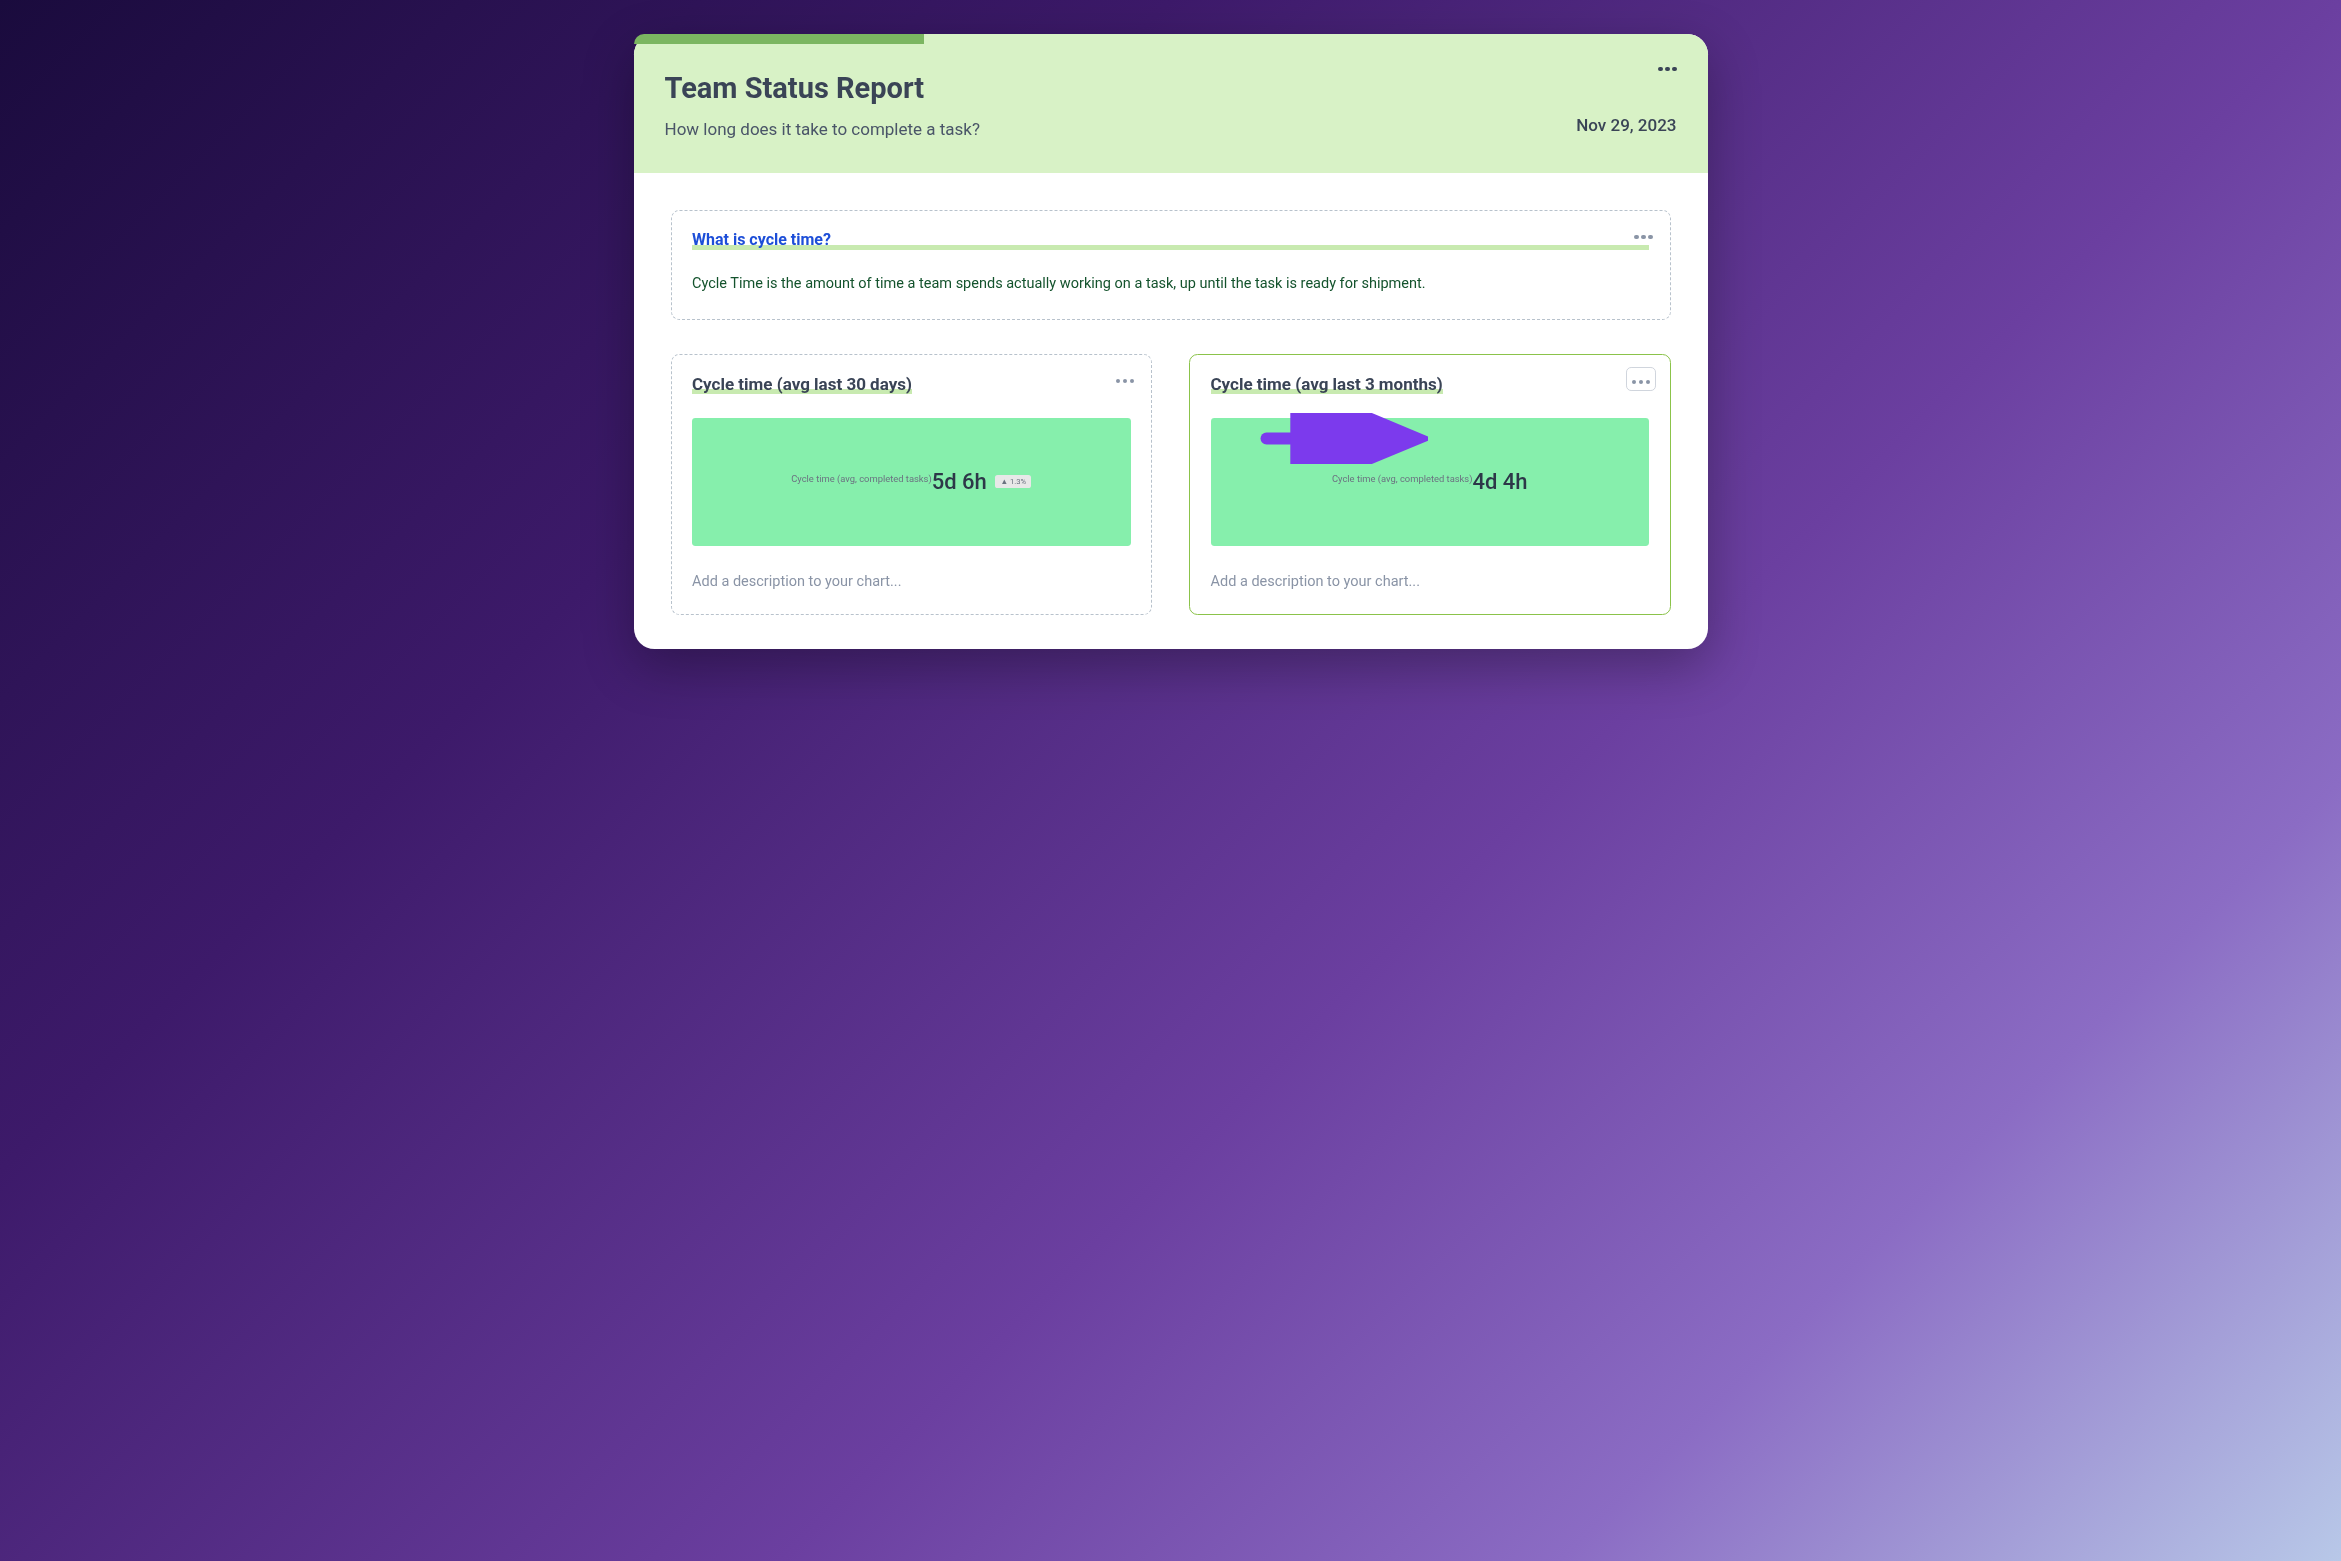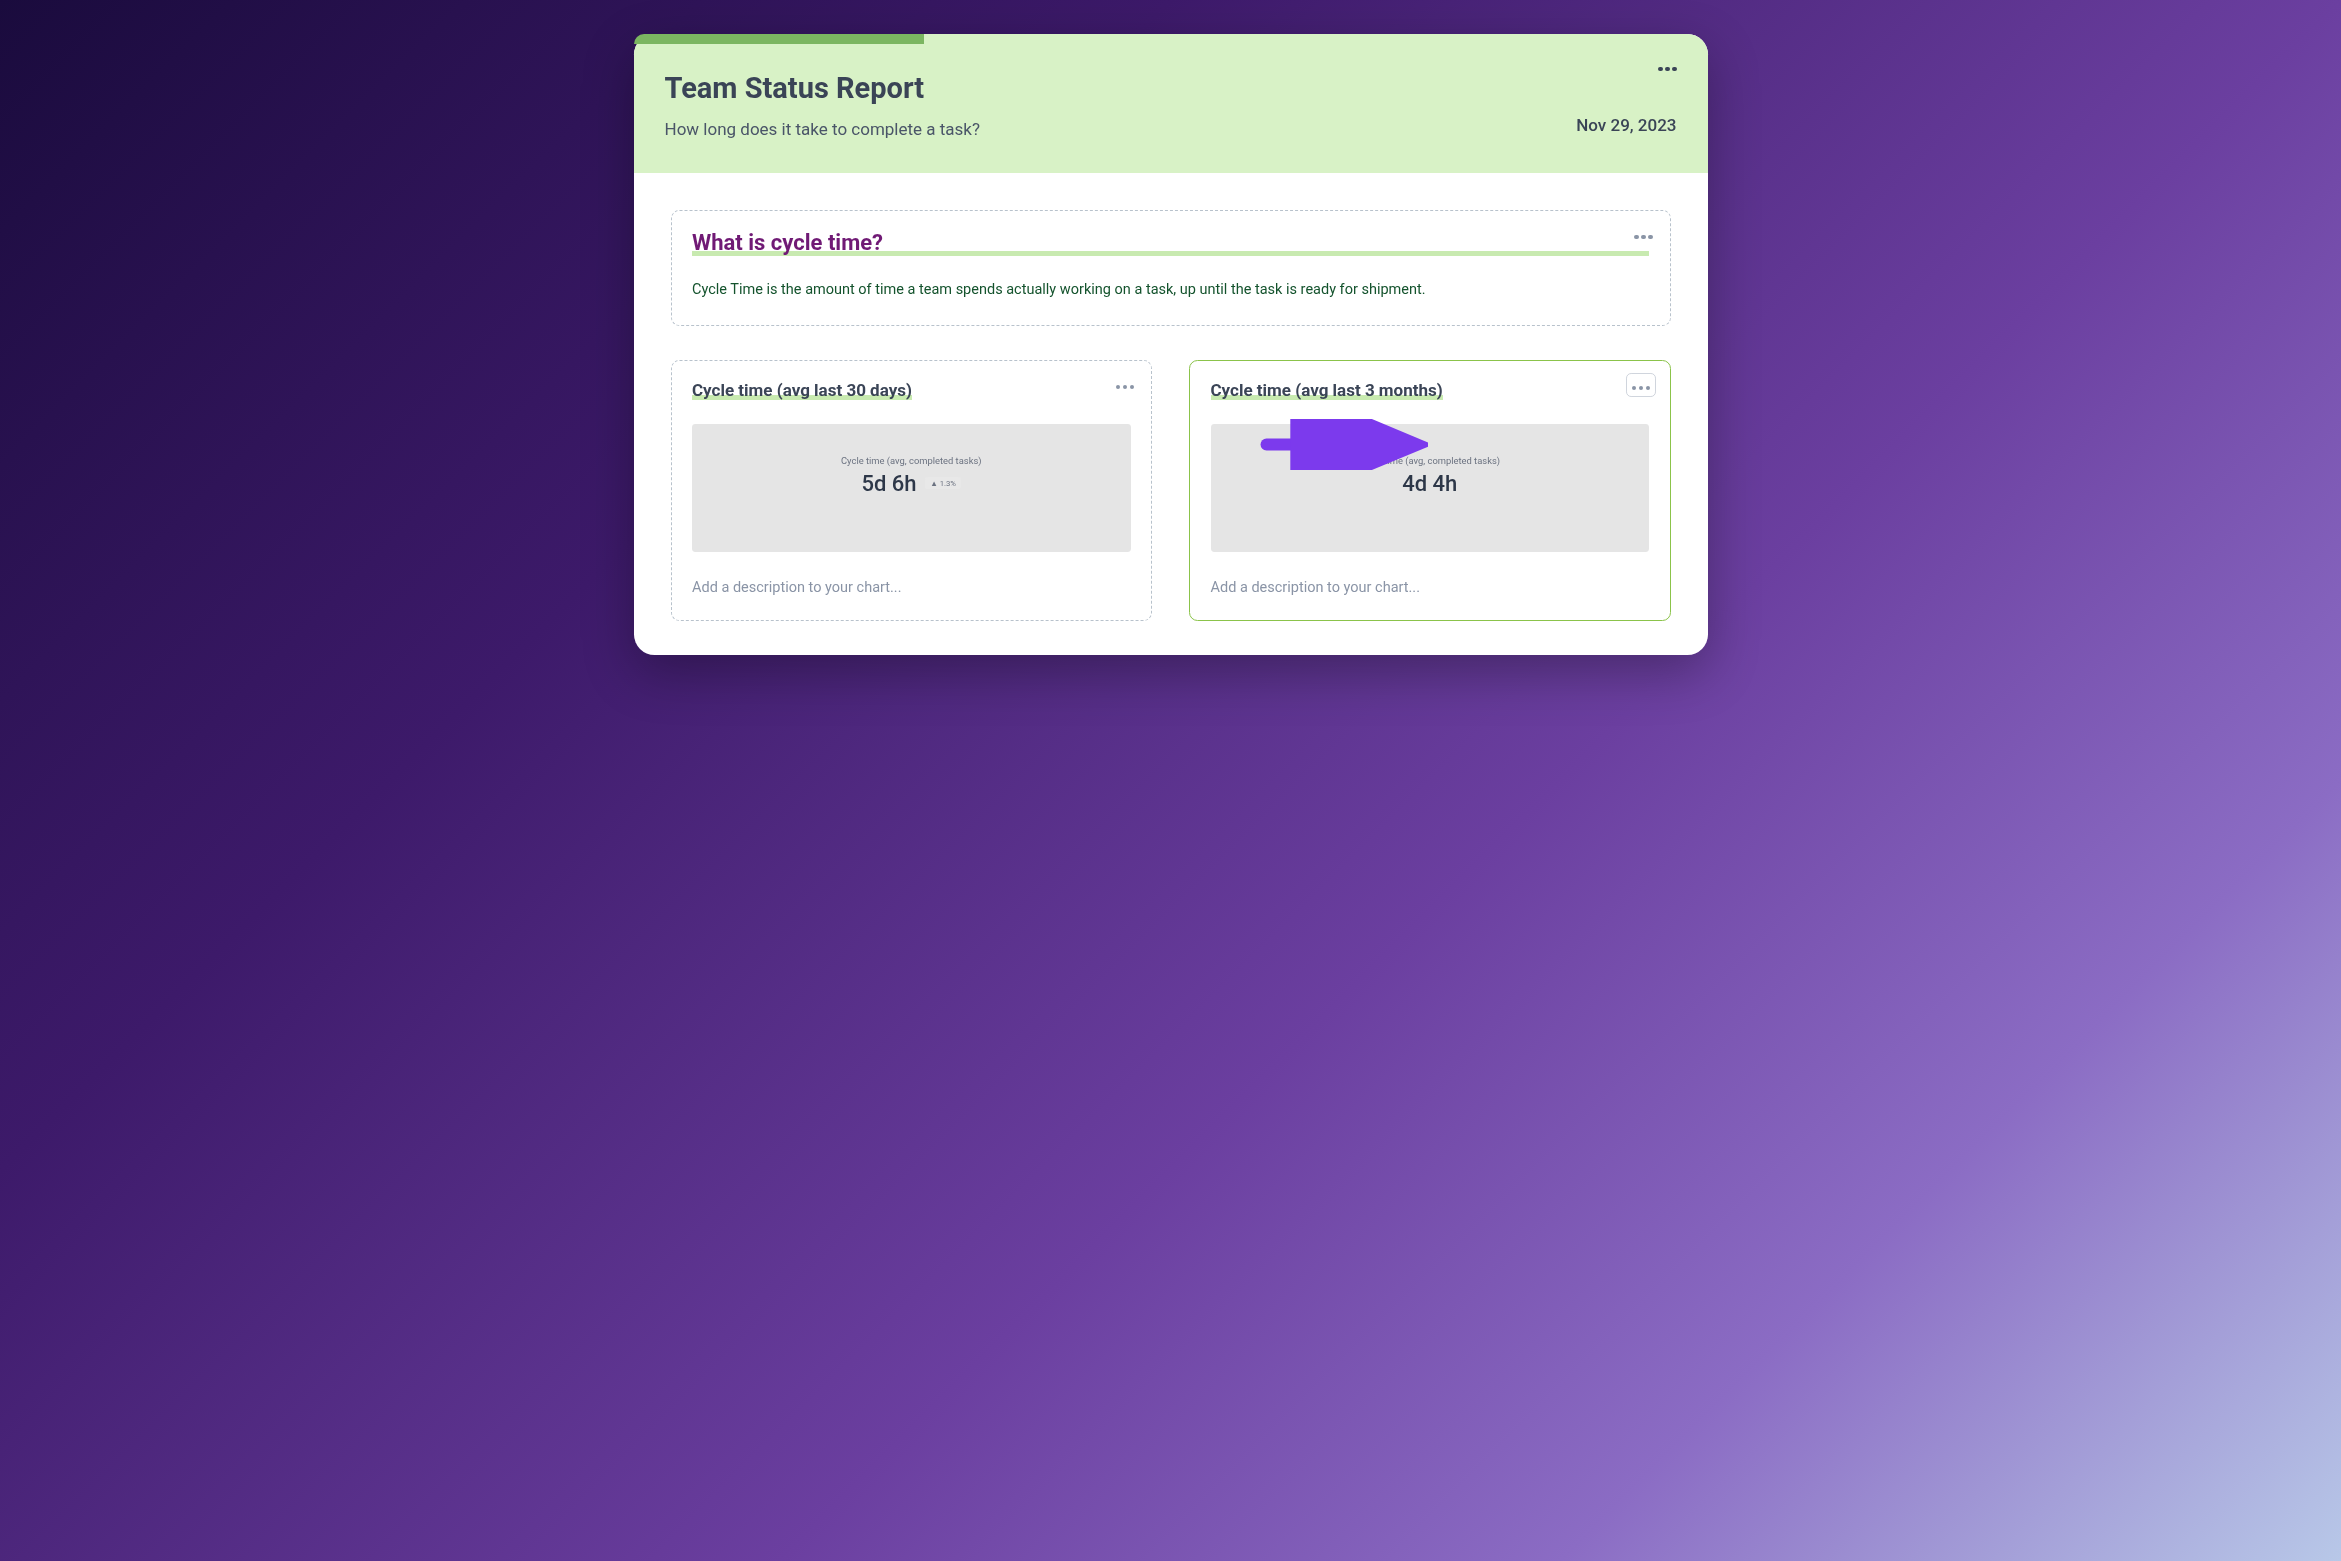--- a/index.html
+++ b/index.html
@@ -108,29 +108,30 @@
       color: #8a94a6;
       padding: 3.4px;
     }
     .chart-card.active .chart-card-more {
       border: 0.9px solid #d0d5dd;
       border-radius: 5.1px;
       background: #fff;
       padding: 3.4px 5.1px;
     }
     .chart-viz {
-      background: #e5e5e5;
+      background: #86efac;
       border-radius: 3.4px;
       padding: 31px 17px;
       text-align: center;
       margin-bottom: 27px;
       min-height: 128px;
       display: flex;
-      flex-direction: column;
+      flex-direction: row;
       align-items: center;
+      justify-content: center;
     }
     .chart-viz-label {
       font-size: 9.4px;
       color: #6b7280;
       margin-bottom: 5.1px;
     }
     .chart-viz-value-row {
       display: flex;
       align-items: center;
       gap: 8.5px;
@@ -192,23 +193,23 @@
       top: 58px;
       left: 68px;
       z-index: 90;
       pointer-events: none;
     }
     .title-with-underline {
       position: relative;
       margin-bottom: 24px;
     }
     .title-with-underline .title-text {
-      font-size: 22px;
+      font-size: 16px;
       font-weight: 700;
-      color: #701a75;
+      color: #1d4ed8;
       position: relative;
       z-index: 2;
     }
     .title-with-underline .underline {
       position: absolute;
       bottom: -0.9px;
       left: 0;
       right: 0;
       height: 5.1px;
       background: #c8eab0;

